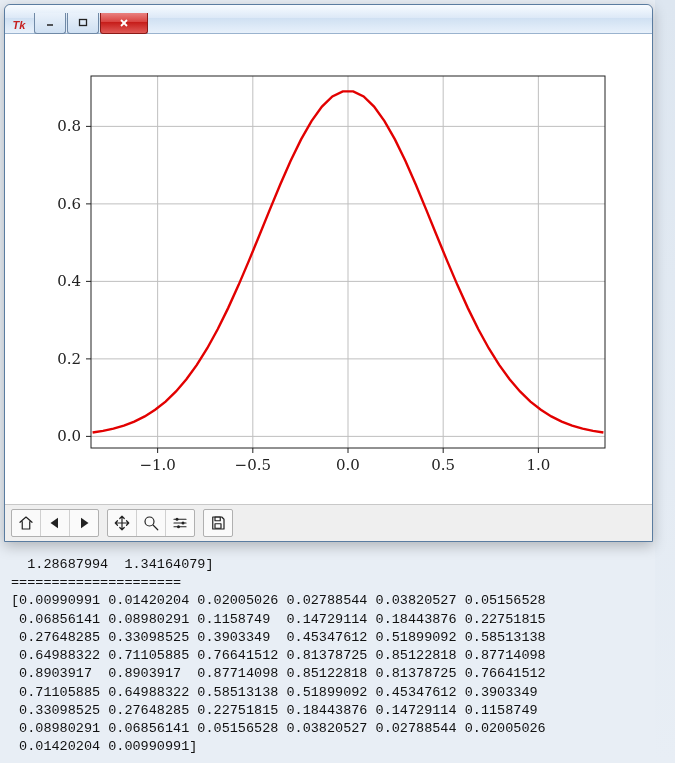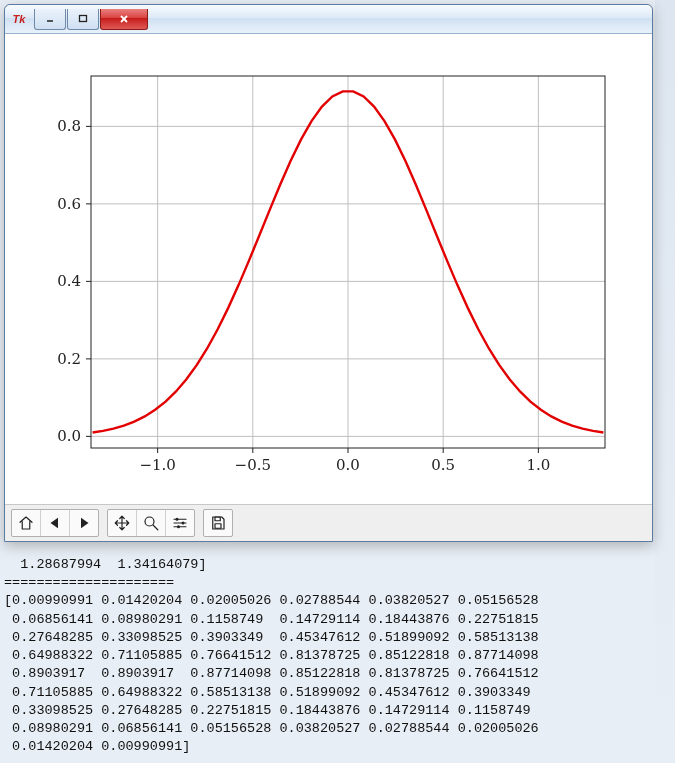--- a/index.html
+++ b/index.html
@@ -30,21 +30,21 @@
     border: 1px solid #5a7ca0;
     border-radius: 6px 6px 0 0;
     background: #f0f0f0;
     box-shadow: 0 4px 14px rgba(0,0,0,.25);
   }
   .titlebar {
     height: 28px;
     background: linear-gradient(#f7fbff,#dde9f7 45%,#cfe0f2 46%,#e8f1fb);
     border-bottom: 1px solid #9ab3ce;
     display: flex;
-    align-items: center;
+    align-items: flex-end;
     border-radius: 6px 6px 0 0;
   }
   .tk-icon {
     width: 16px; height:16px;
     margin: 0 6px;
     display:flex;align-items:center;justify-content:center;
     font-size:11px;font-style:italic;font-weight:bold;color:#c62020;
   }
   .title-text { color:#1a1a1a; font-size:13px; flex:1; }
   .win-btns { display:flex; height:20px; margin-right:4px;}
@@ -83,21 +83,21 @@
     width:28px;height:26px;display:flex;align-items:center;justify-content:center;
     border-right:1px solid #d0d0d0;
   }
   .tb-btn:last-child{border-right:none;}
   .tb-btn svg{width:18px;height:18px;}
   .ico{stroke:#222;stroke-width:1.6;fill:none;stroke-linecap:round;stroke-linejoin:round;}
   .ico-fill{fill:#222;stroke:none;}
 
   .console {
     position:absolute;
-    left:4px;
+    left:11px;
     top:556px;
     width:660px;
     font-family: Consolas, "Courier New", monospace;
     font-size:13.5px;
     line-height:1.35;
     color:#111;
     white-space:pre;
     background:transparent;
   }
 </style>

